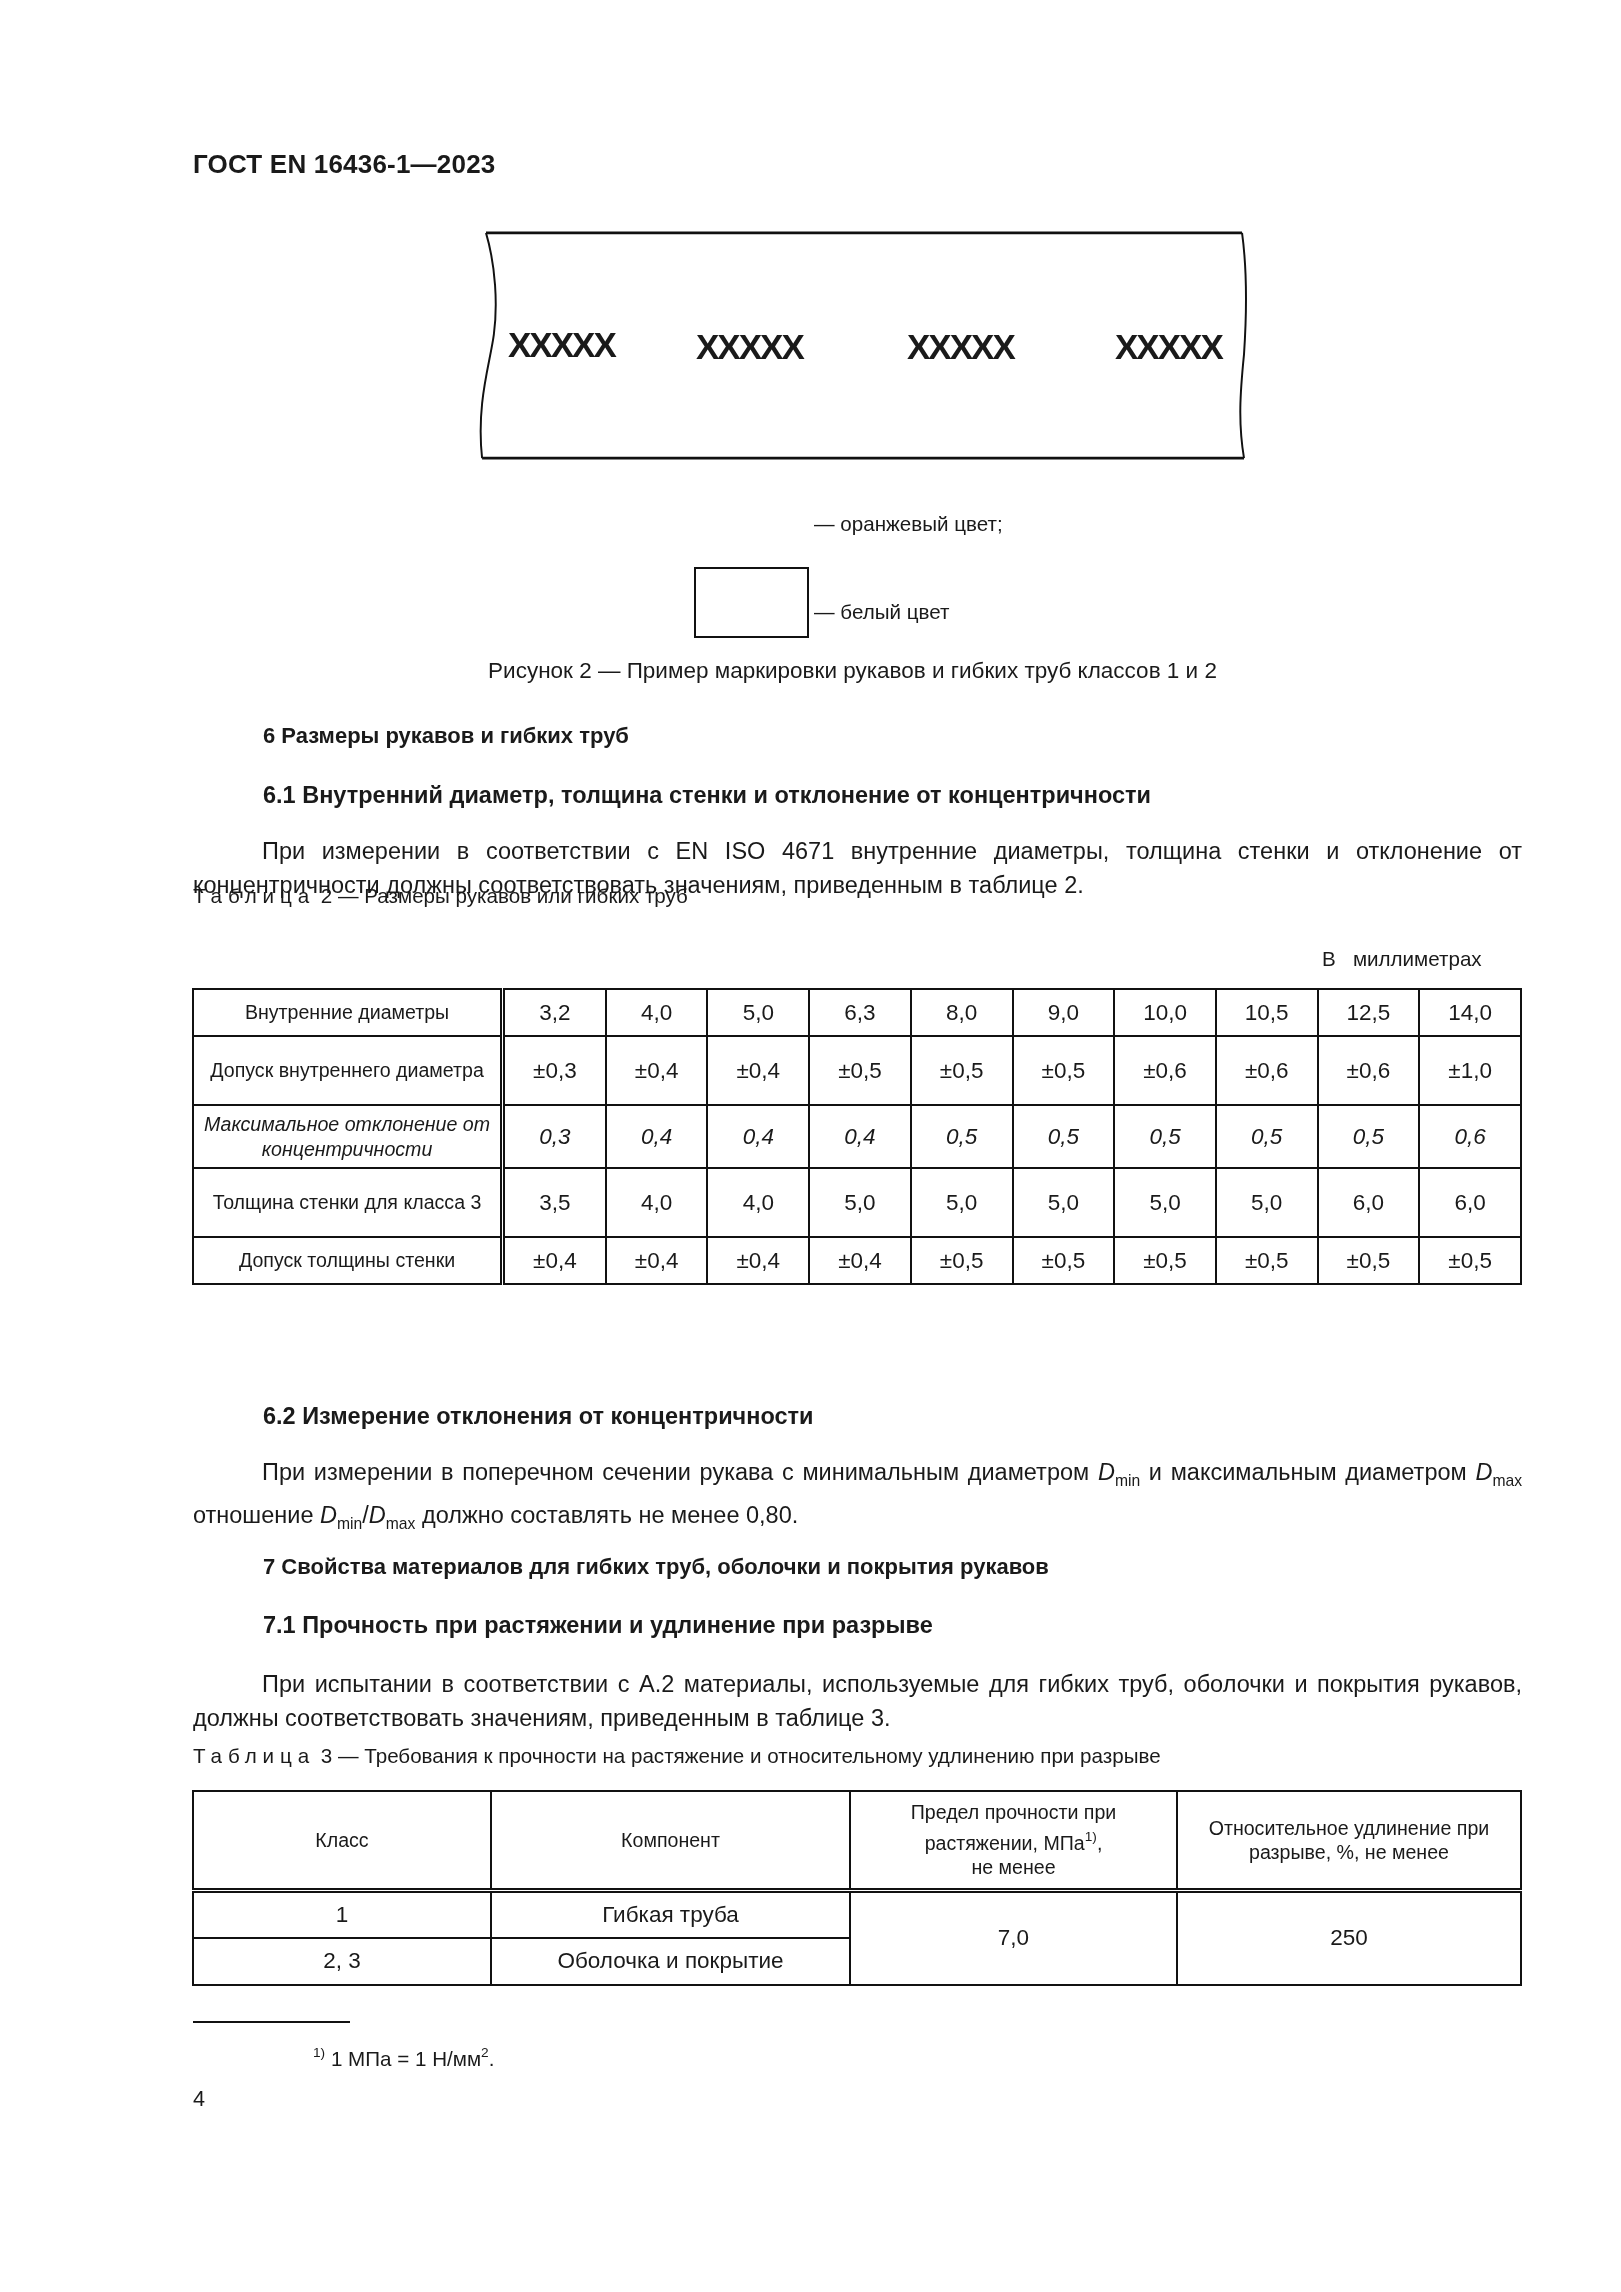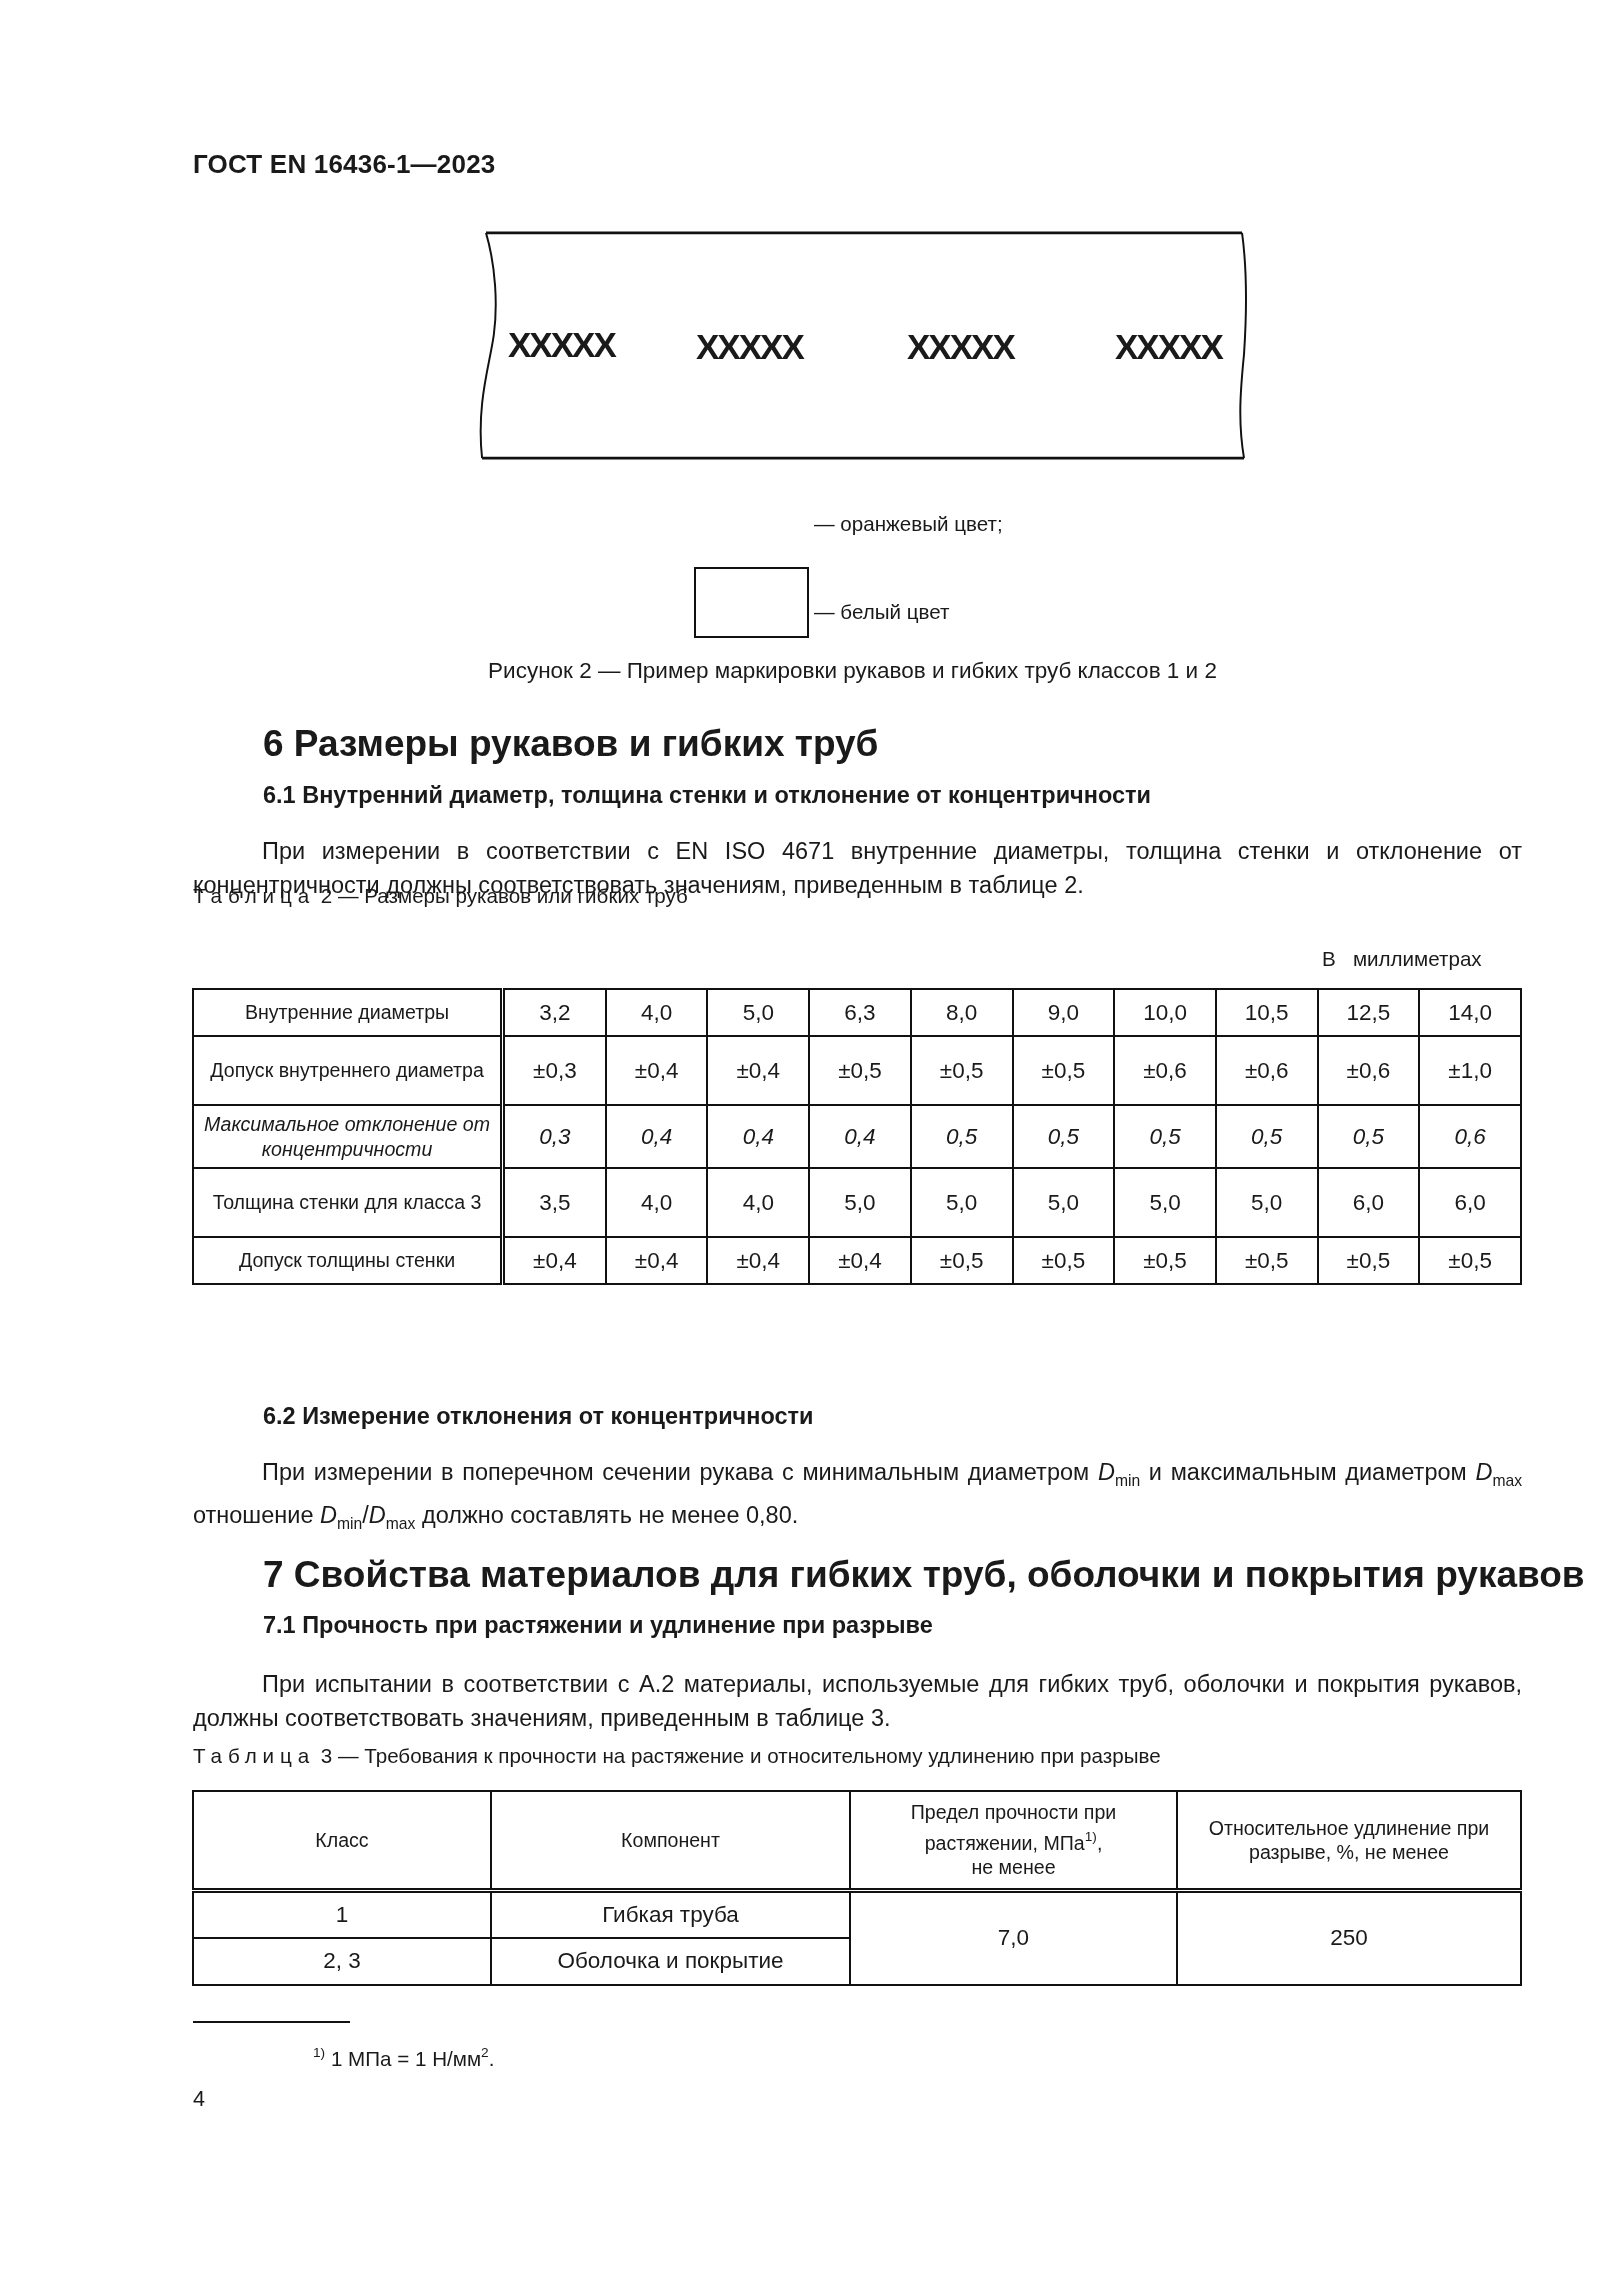--- a/index.html
+++ b/index.html
@@ -2,21 +2,21 @@
 <html><head>
 <meta charset="utf-8">
 <style>
   html, body { margin:0; padding:0; background:#fff; }
   body { width:1621px; height:2293px; position:relative; font-family:"Liberation Sans", sans-serif; color:#1a1a1a; overflow:hidden; }
   .abs { position:absolute; }
   .hdr { left:193px; top:149px; font-size:26px; font-weight:bold; letter-spacing:0.2px; }
   .tube { left:478px; top:227px; width:774px; height:237px; }
   .legend-text { font-size:20.6px; }
   .caption { font-size:22.5px; }
-  .h1 { font-size:37px; font-weight:bold; }
+  .h1 { font-size:22px; font-weight:bold; }
   .h2 { font-size:23.5px; font-weight:bold; }
   .p { font-size:23.5px; line-height:34px; left:193px; width:1329px; text-align:justify;margin-top:8px; }
   .p .indent { display:inline-block; width:69px; }
   .tcap { font-size:20.6px; }
   .tcap .sp { letter-spacing:5.9px; }
   table { border-collapse:collapse; font-size:22.5px; }
   .t2 { left:192px; top:988px; width:1330px; }
   .t2 td { border:2.5px solid #111; text-align:center; padding:0; }
   .t2 td.lbl { font-size:19.6px; line-height:24.5px; width:304px; border-right:5.9px double #111; }
   .t2 td.v { width:99px; }

